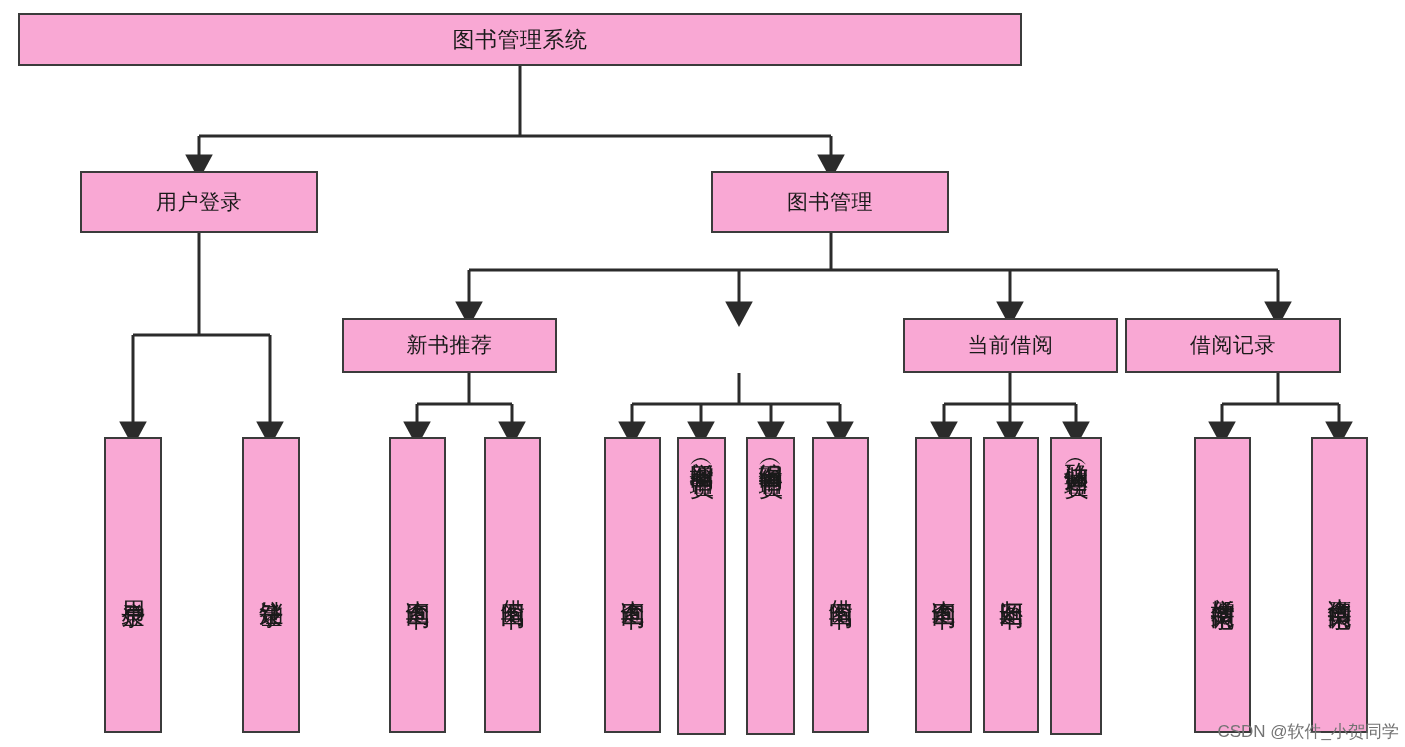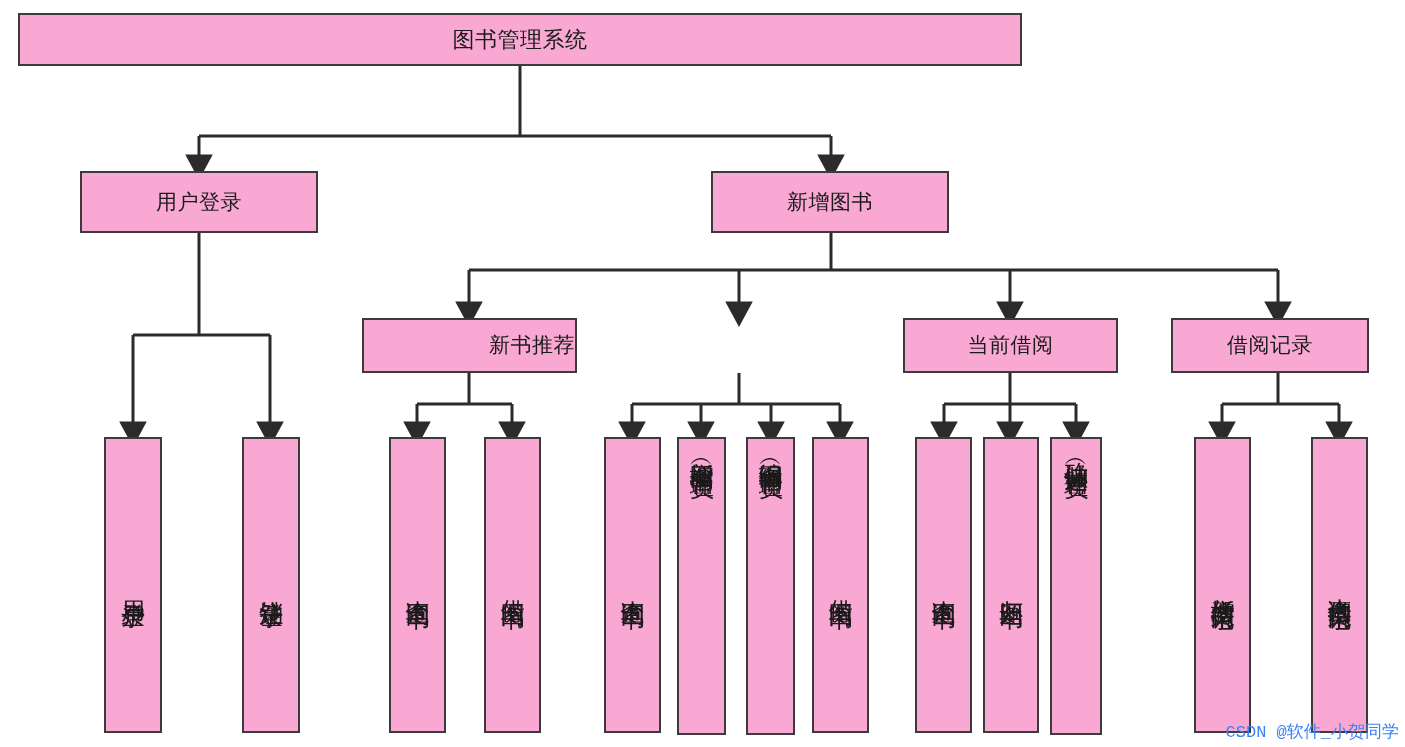--- a/index.html
+++ b/index.html
@@ -58,24 +58,24 @@
   }
   .v-node.centered{
     align-items:center;
     padding-top:0;
   }
   .watermark{
     position:absolute;
     right:6px;
     bottom:4px;
     font-size:17px;
-    color:#3b82f6;
+    color:#737373;
     white-space:nowrap;
     z-index:5;
-    font-family:Liberation Mono, monospace;
+    font-family:Liberation Sans, sans-serif;
   }
 </style>
 </head>
 <body>
 
 <div id="canvas">
 
   <svg id="wires" viewBox="0 0 1405 747">
     <defs>
       <marker id="arrow" markerWidth="11" markerHeight="11" refX="1.2" refY="4.6" orient="auto" markerUnits="strokeWidth">
@@ -128,33 +128,33 @@
 
   <div class="node h-node" id="node-root" style="left:18px;top:13px;width:1004px;height:53px;">
     <span class="lbl">图书管理系统</span>
   </div>
 
   <div class="node h-node" style="left:80px;top:171px;width:238px;height:62px;">
     <span class="lbl">用户登录</span>
   </div>
 
   <div class="node h-node" style="left:711px;top:171px;width:238px;height:62px;">
-    <span class="lbl">新增图书</span>
-  </div>
-
-  <div class="node h-node" style="left:362px;top:318px;width:215px;height:55px;justify-content:flex-end;">
+    <span class="lbl">图书管理</span>
+  </div>
+
+  <div class="node h-node" style="left:342px;top:318px;width:215px;height:55px;">
     <span class="lbl">新书推荐</span>
   </div>
 
 
   <div class="node h-node" style="left:903px;top:318px;width:215px;height:55px;">
     <span class="lbl">当前借阅</span>
   </div>
 
-  <div class="node h-node" style="left:1171px;top:318px;width:198px;height:55px;">
+  <div class="node h-node" style="left:1125px;top:318px;width:216px;height:55px;">
     <span class="lbl">借阅记录</span>
   </div>
 
   <div class="node v-node centered" style="left:104px;top:437px;width:58px;height:296px;">
     <span class="lbl">用户登录</span>
   </div>
 
   <div class="node v-node centered" style="left:242px;top:437px;width:58px;height:296px;">
     <span class="lbl">注销登录</span>
   </div>

